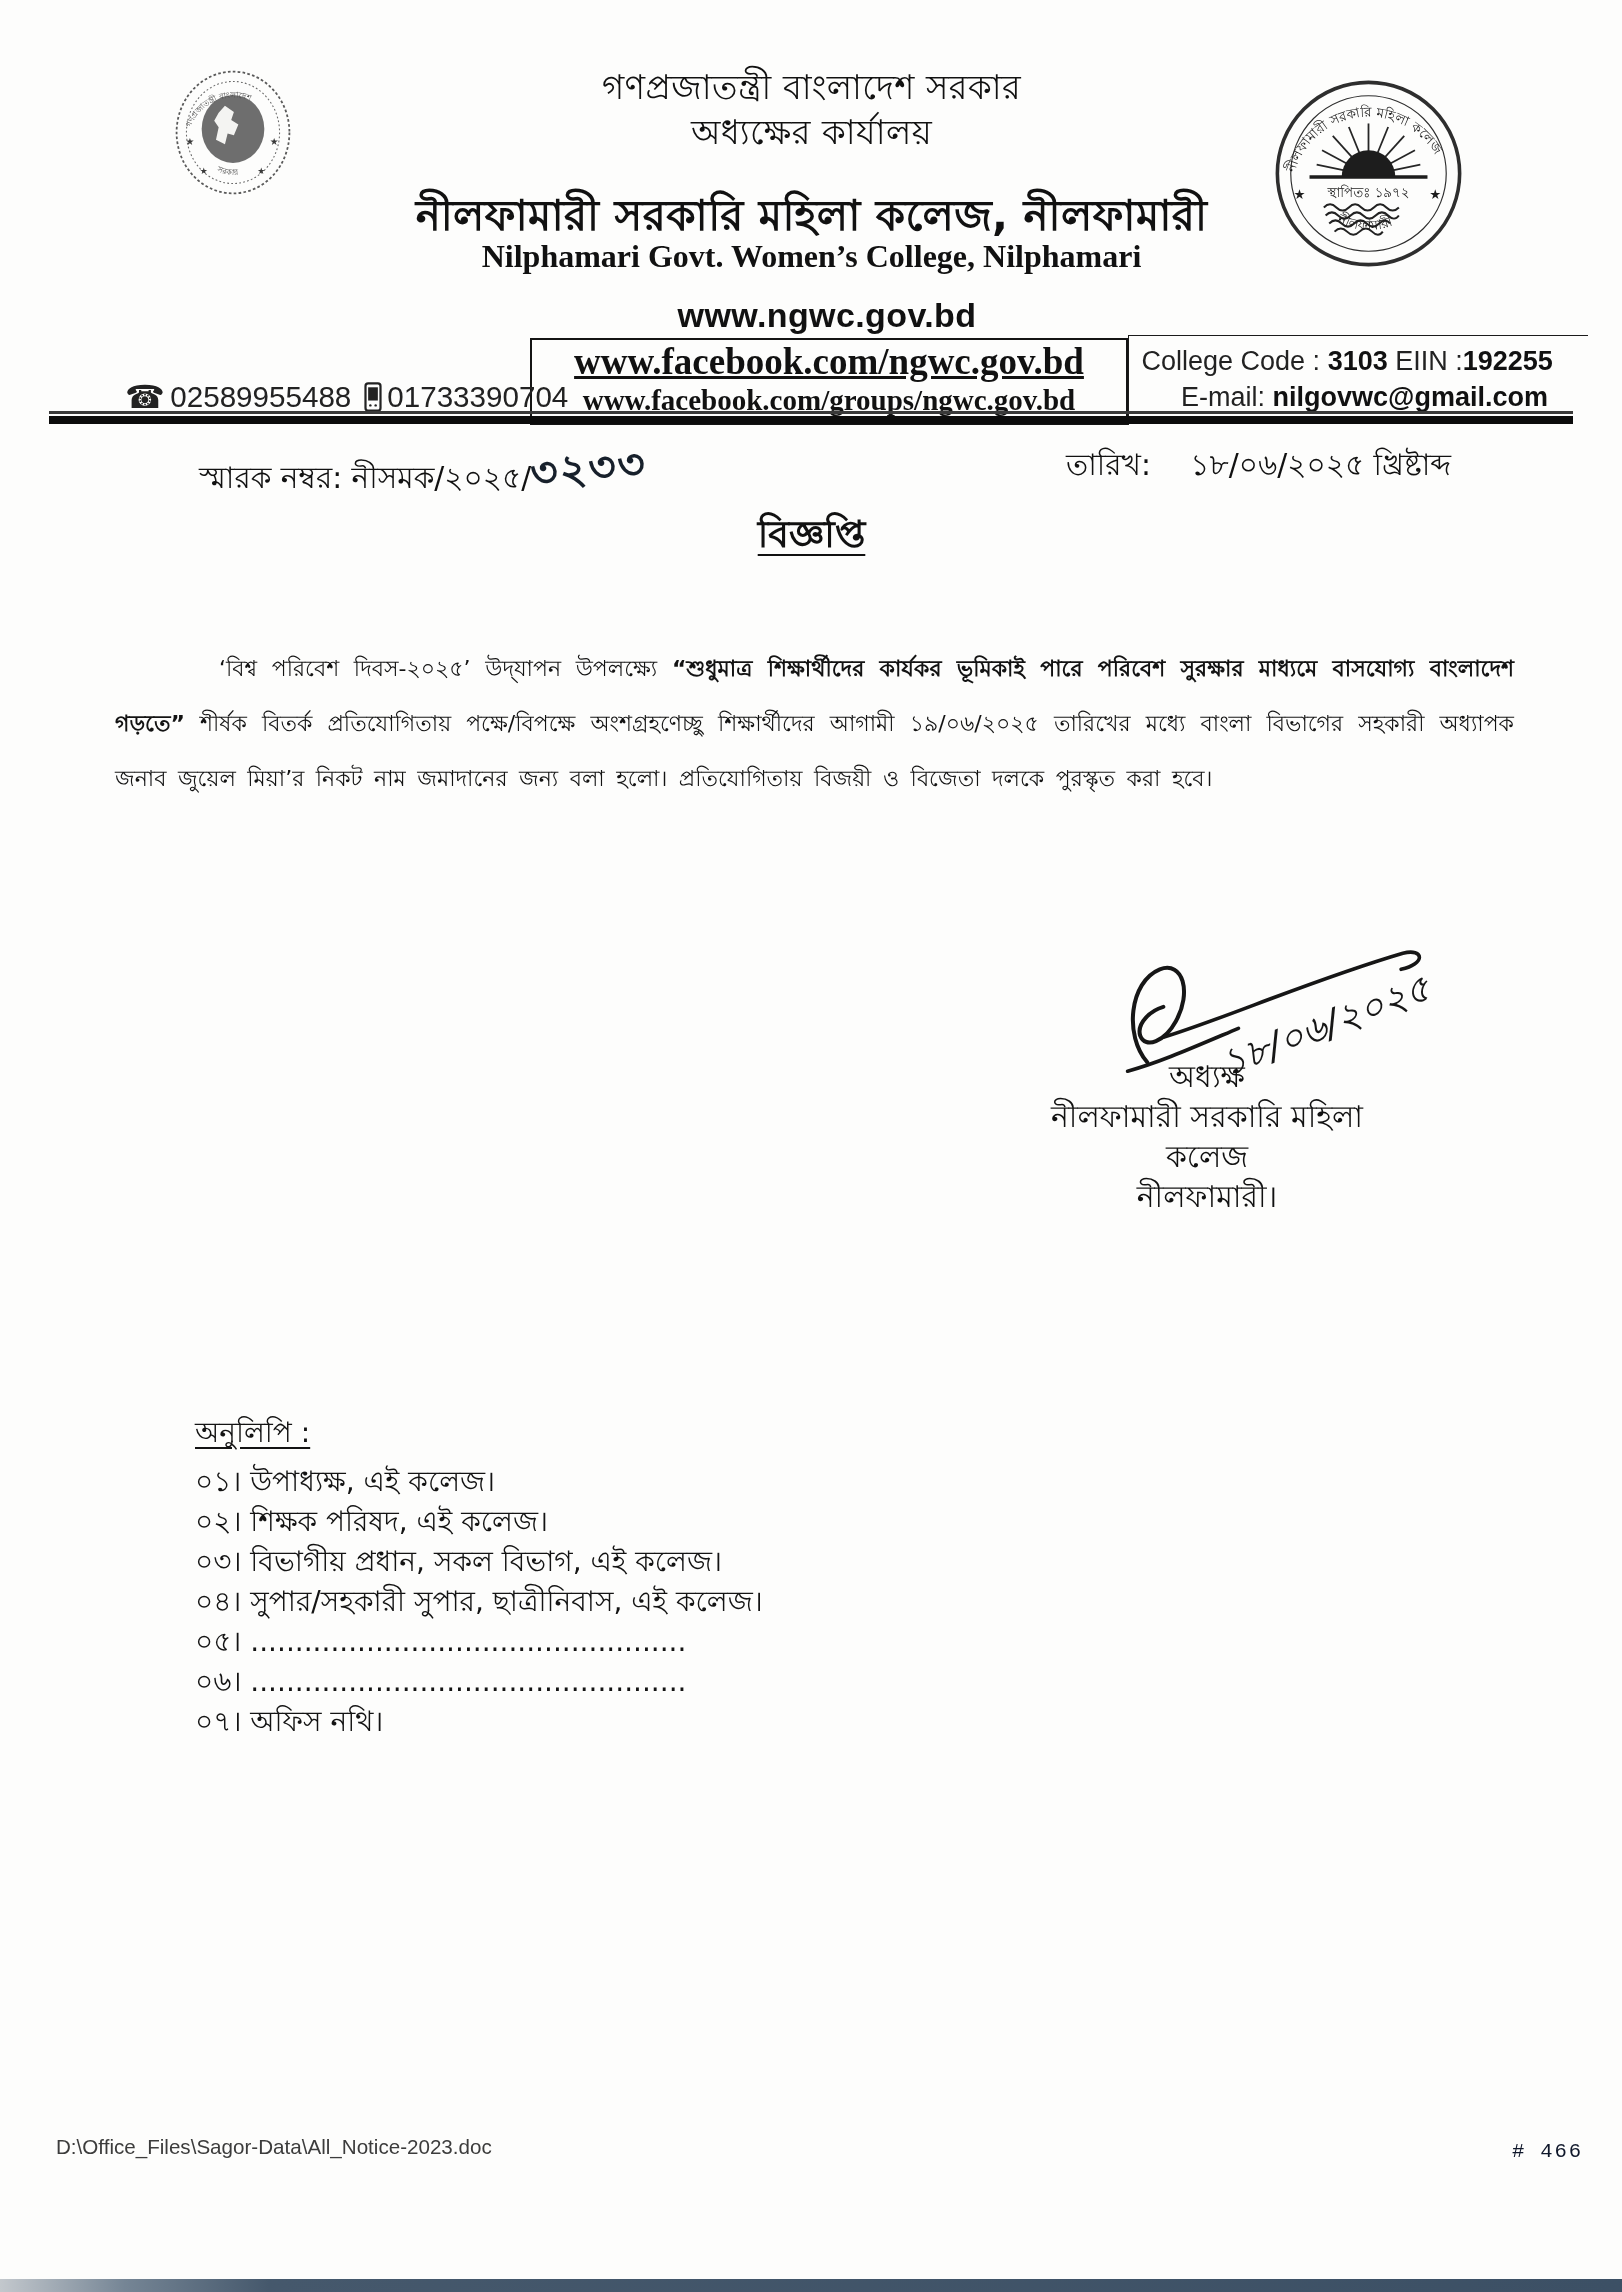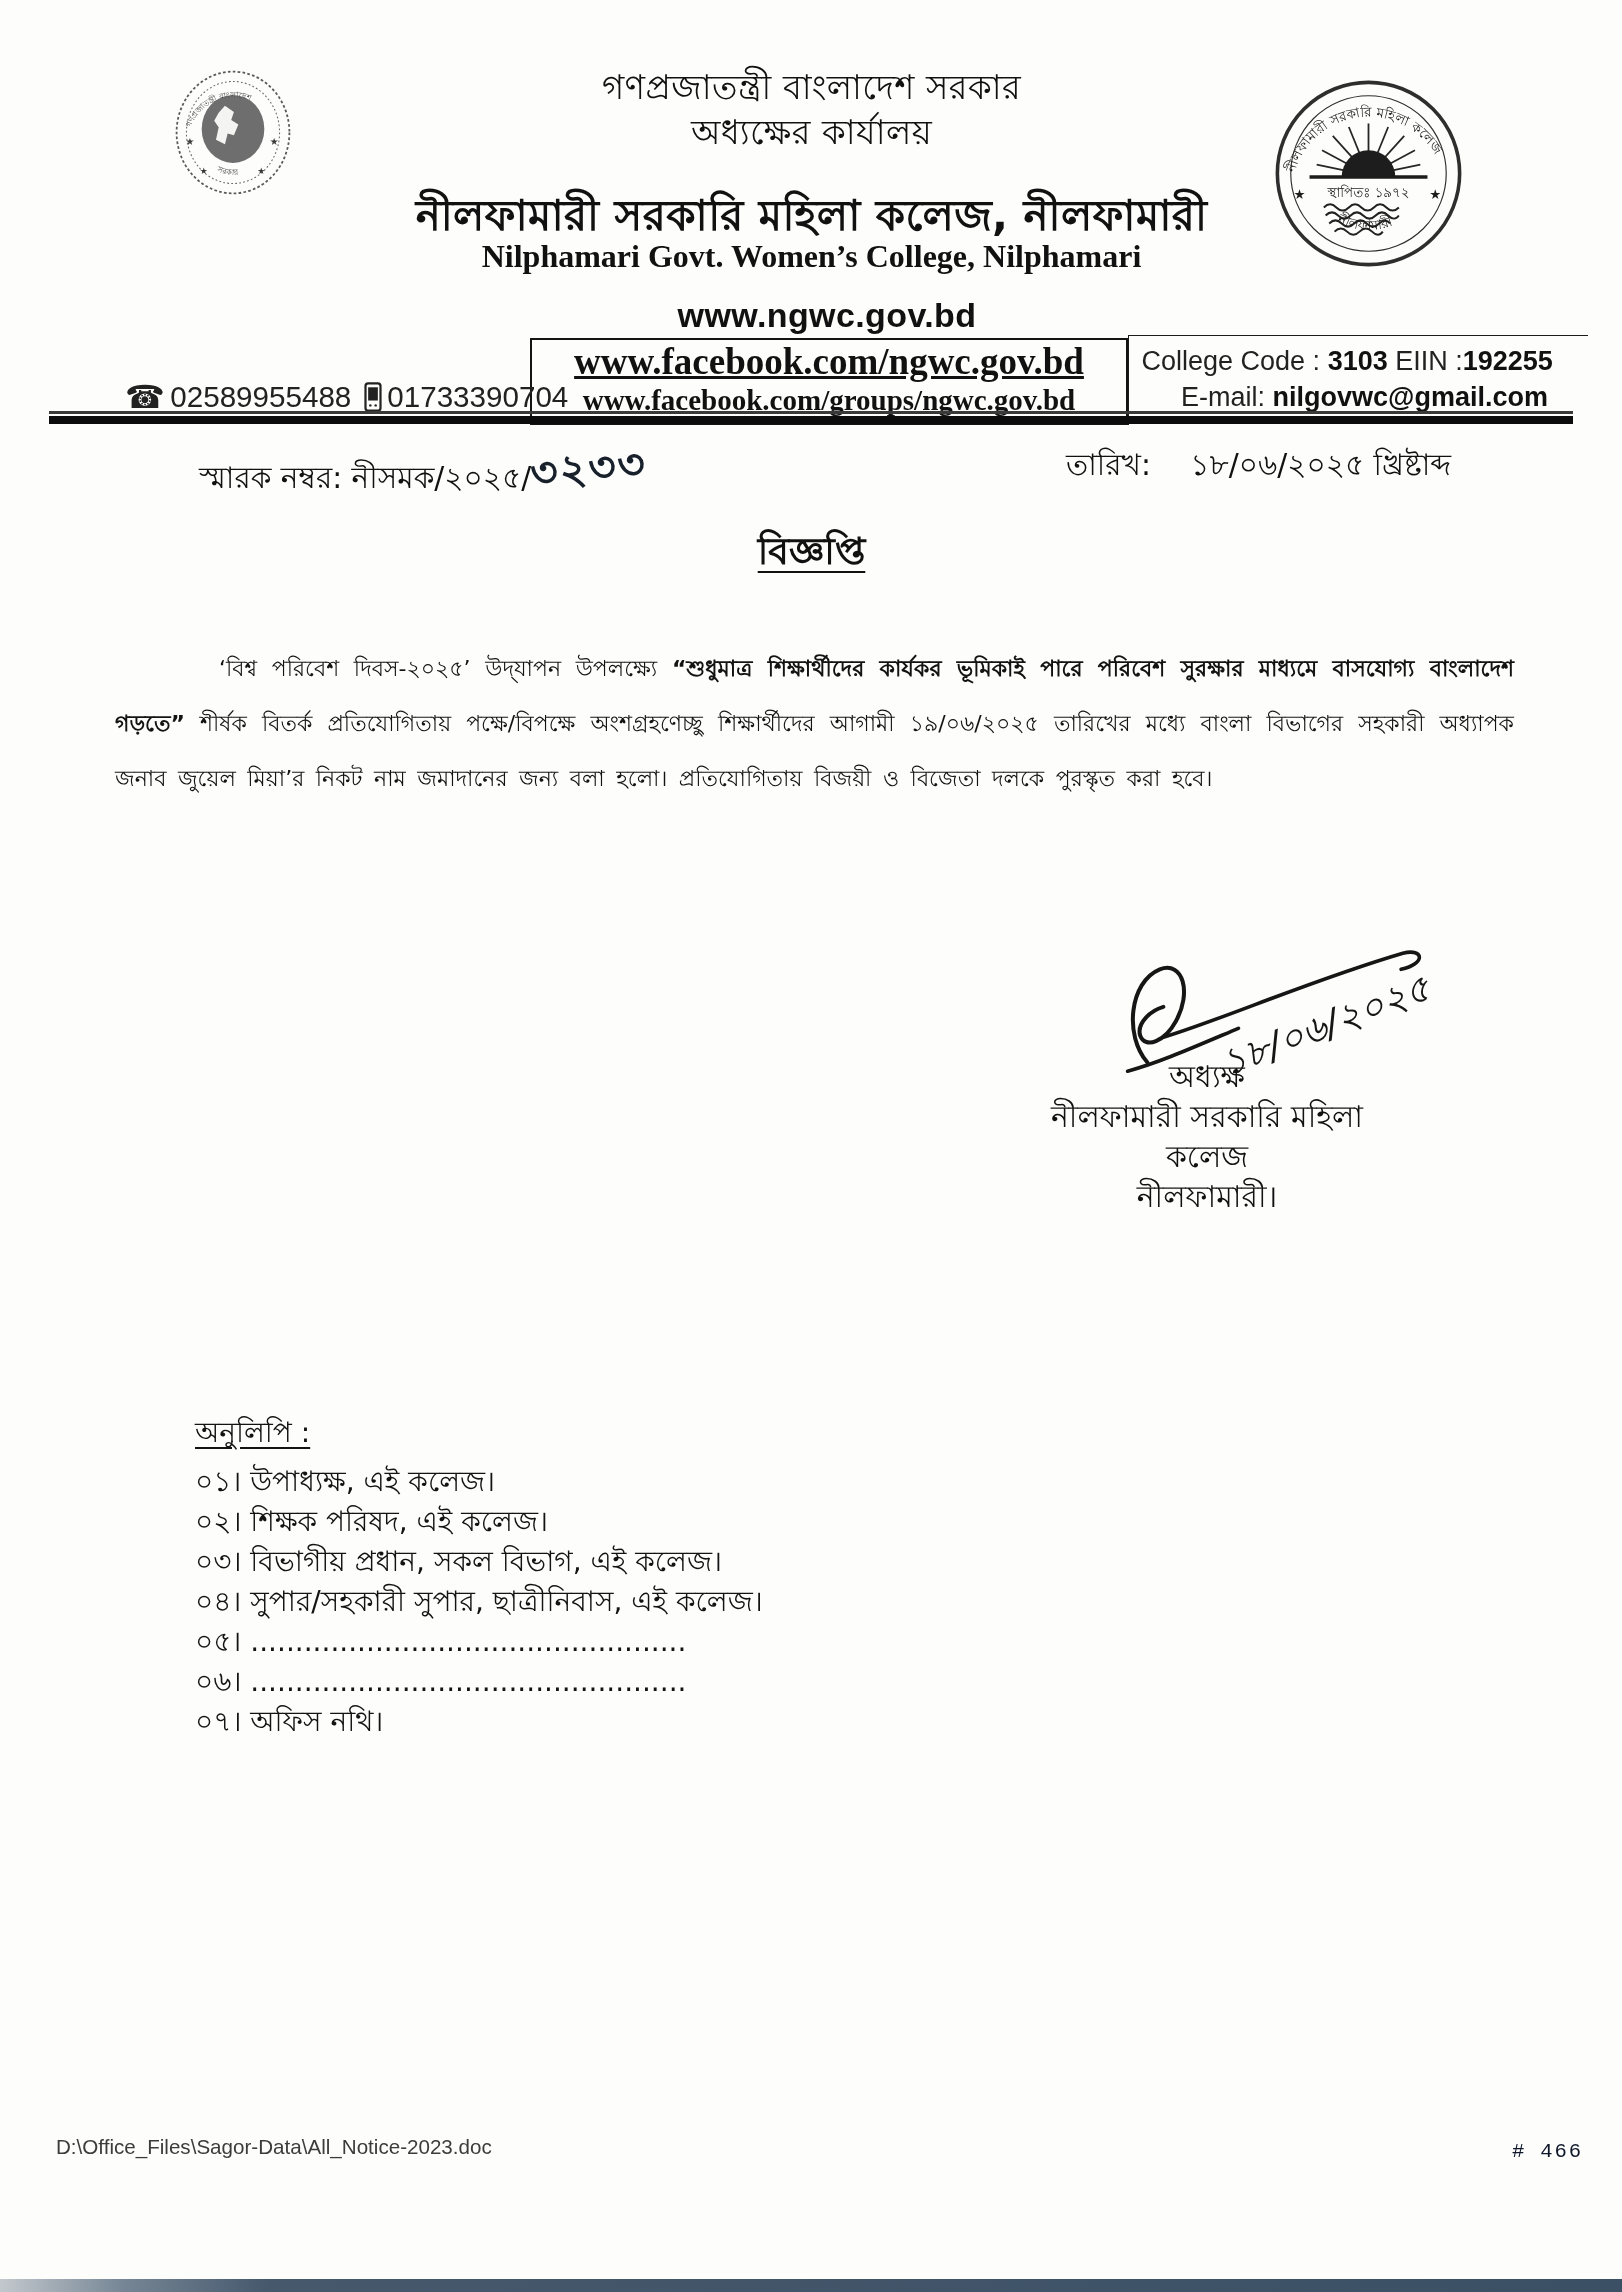--- a/index.html
+++ b/index.html
@@ -141,21 +141,21 @@
   <div class="abs rule-thick" style="left:49px;top:416px;width:1524px;"></div>
 
   <div class="abs memo-label" style="left:199px;top:441px;">
     <span>স্মারক নম্বর: নীসমক/২০২৫/</span><span class="hand-number">৩২৩৩</span>
   </div>
   <div class="abs date-line" style="left:1066px;top:442px;">
     <span>তারিখ:</span>
     <span style="margin-left:30px;">১৮/০৬/২০২৫ খ্রিষ্টাব্দ</span>
   </div>
 
-  <div class="abs ctr" style="top:522px;">
+  <div class="abs ctr" style="top:505px;">
     <span class="title">বিজ্ঞপ্তি</span>
   </div>
 
   <div class="abs body-par" style="left:115px;top:641px;width:1399px;">
     <span>‘বিশ্ব পরিবেশ দিবস-২০২৫’ উদ্‌যাপন উপলক্ষ্যে </span><span class="q">“শুধুমাত্র শিক্ষার্থীদের কার্যকর ভূমিকাই পারে পরিবেশ সুরক্ষার মাধ্যমে বাসযোগ্য বাংলাদেশ গড়তে”</span><span> শীর্ষক বিতর্ক প্রতিযোগিতায় পক্ষে/বিপক্ষে অংশগ্রহণেচ্ছু শিক্ষার্থীদের আগামী ১৯/০৬/২০২৫ তারিখের মধ্যে বাংলা বিভাগের সহকারী অধ্যাপক জনাব জুয়েল মিয়া’র নিকট নাম জমাদানের জন্য বলা হলো। প্রতিযোগিতায় বিজয়ী ও বিজেতা দলকে পুরস্কৃত করা হবে।</span>
   </div>
 
   <div class="abs" style="left:1088px;top:930px;width:367px;height:143px;">
     <svg width="367" height="143" viewBox="0 0 410 160">
       <path d="M66,148 C40,118 46,58 80,44 C106,34 116,70 98,102 C86,124 64,134 58,118 C54,104 70,90 84,86" stroke="#161616" stroke-width="4.5" fill="none" stroke-linecap="round"></path>

